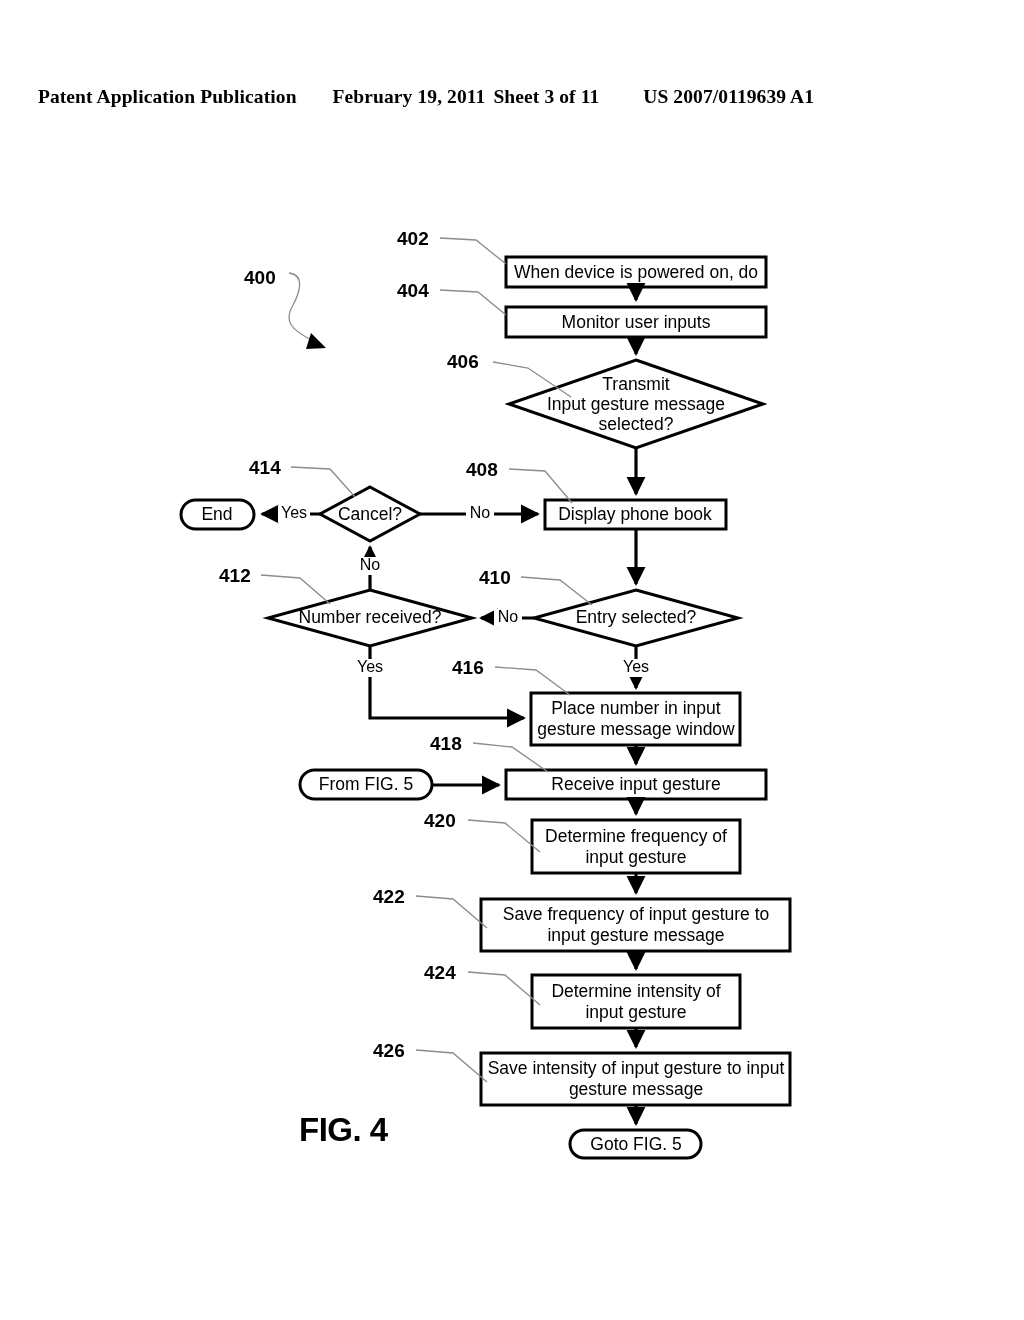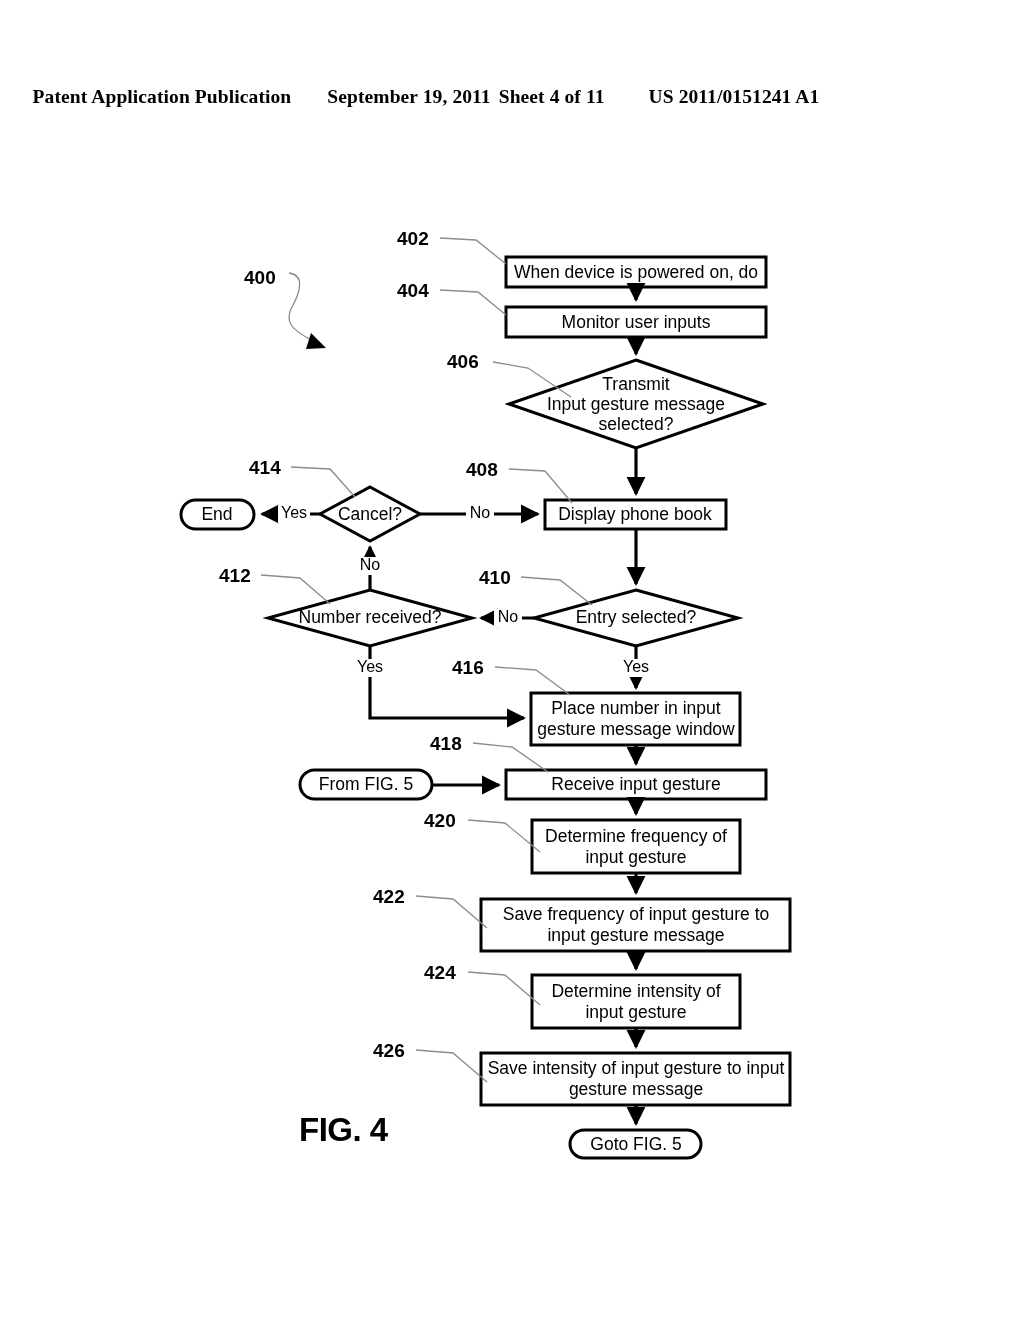--- a/index.html
+++ b/index.html
@@ -95,23 +95,23 @@
     fill: #000000;
     text-anchor: start;
     dominant-baseline: middle;
   }
 </style>
 </head>
 <body>
 
 <div class="pub-header">
   <span class="seg-title">Patent Application Publication</span>
-  <span class="seg-date">September 19, 2011</span>
-  <span class="seg-sheet">Sheet 4 of 11</span>
-  <span class="seg-num">US 2011/0151241 A1</span>
+  <span class="seg-date">February 19, 2011</span>
+  <span class="seg-sheet">Sheet 3 of 11</span>
+  <span class="seg-num">US 2007/0119639 A1</span>
 </div>
 
 <div class="fig-caption">FIG. 4</div>
 
 <svg id="flow" width="1024" height="1320" viewBox="0 0 1024 1320">
   <defs>
     <marker id="arrow" viewBox="0 0 10 10" refX="9" refY="5" markerWidth="6" markerHeight="6" orient="auto-start-reverse">
       <path d="M 0 0 L 10 5 L 0 10 z" fill="#000000"></path>
     </marker>
     <marker id="arrowsm" viewBox="0 0 10 10" refX="9" refY="5" markerWidth="5.2" markerHeight="5.2" orient="auto-start-reverse">

